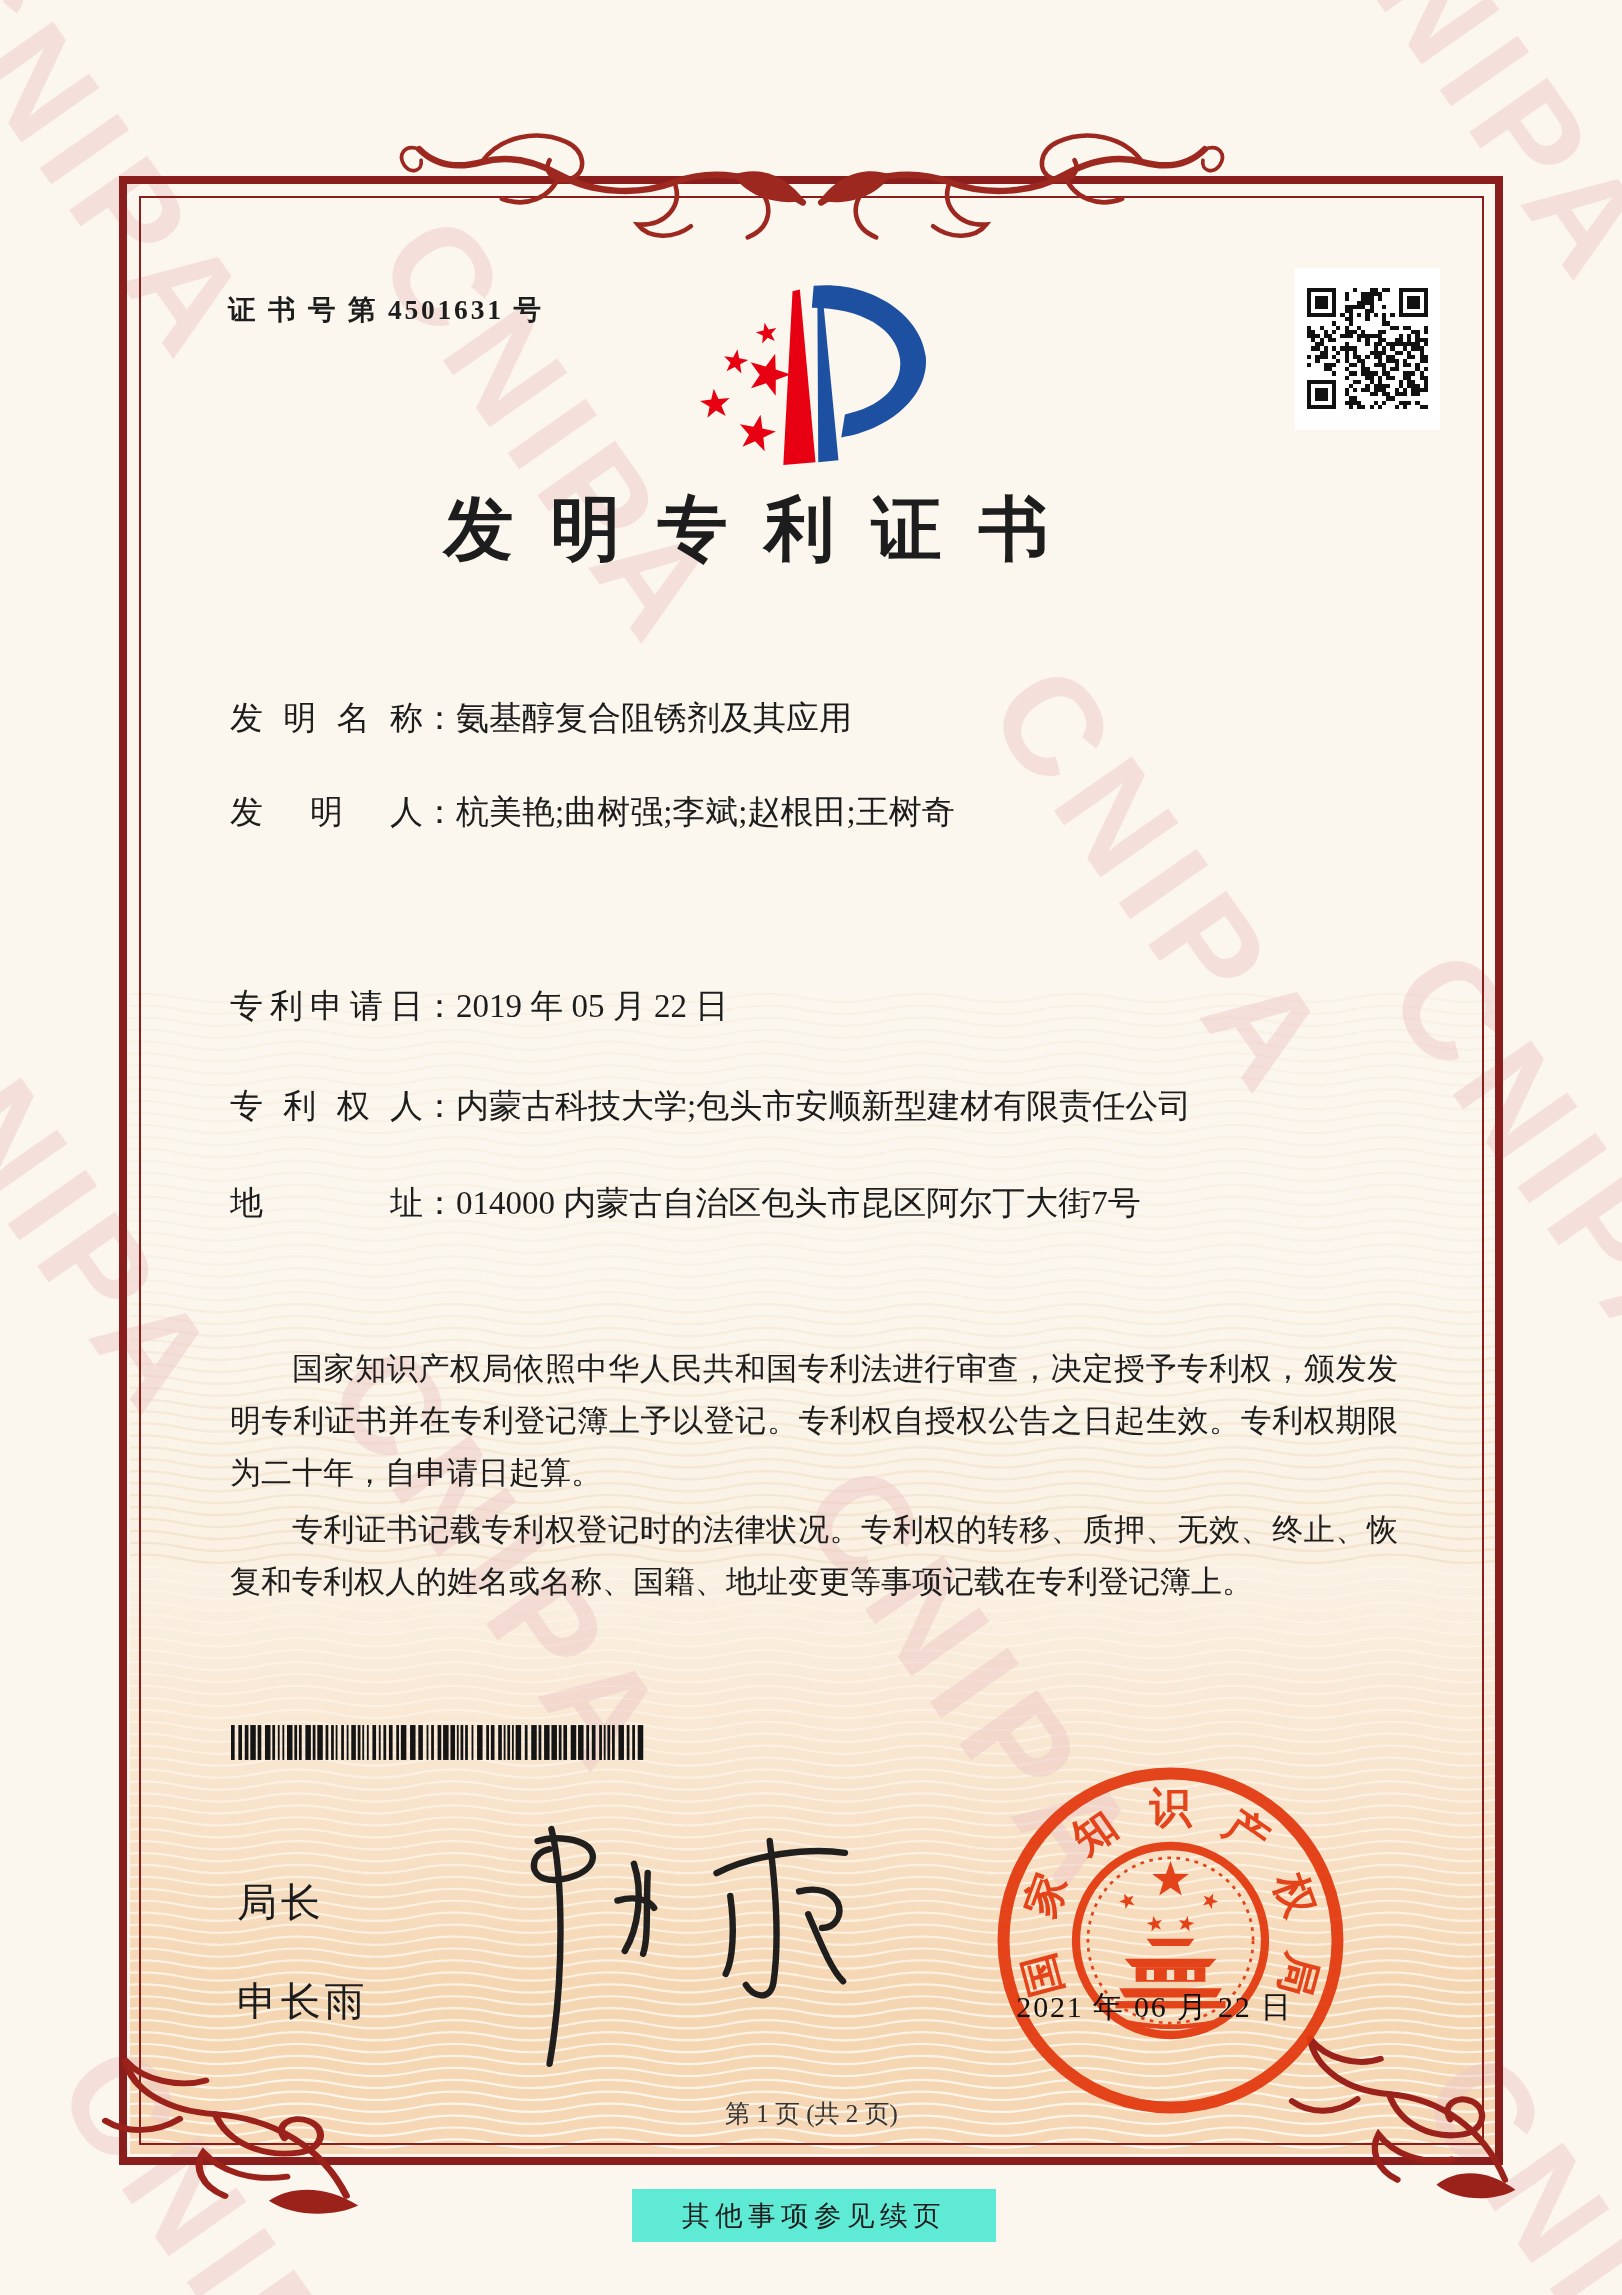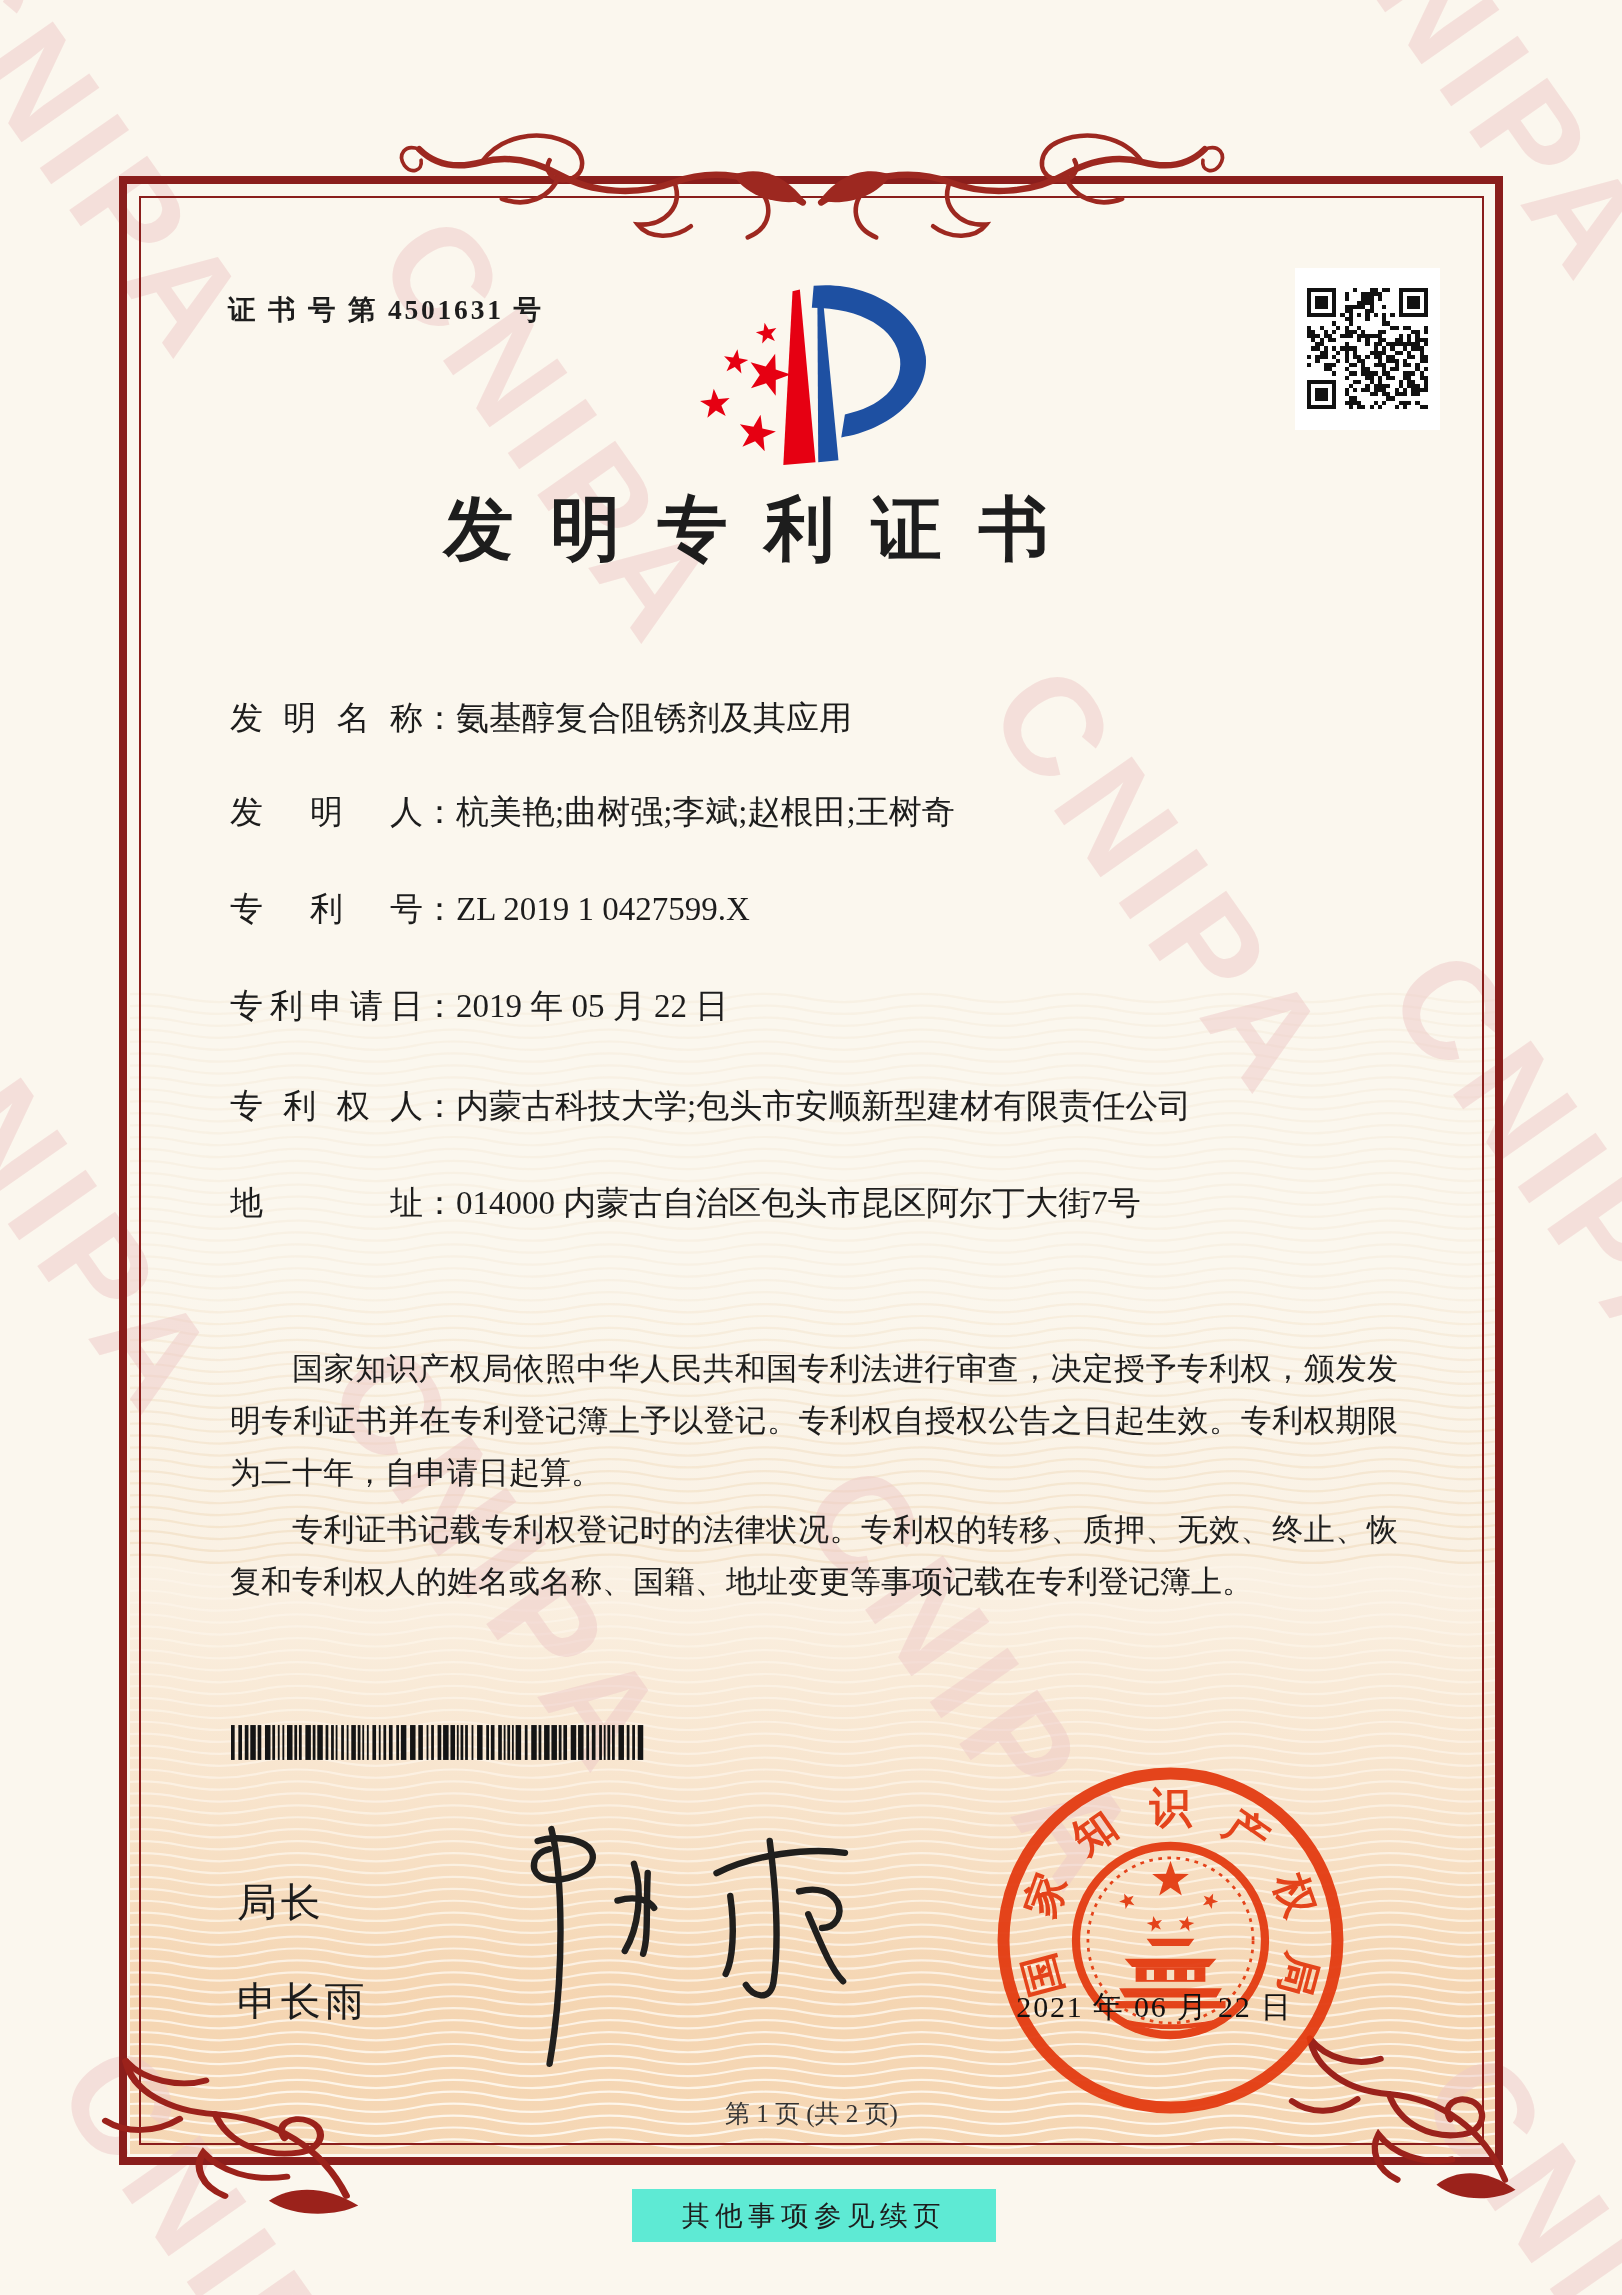--- a/index.html
+++ b/index.html
@@ -599,23 +599,20 @@
   </div>
 
   <div class="abs title">发明专利证书</div>
 
   <div class="abs field" style="top:696px">
     <span class="flabel">发明名称</span><span class="fcolon">：</span><span class="fvalue">氨基醇复合阻锈剂及其应用</span>
   </div>
   <div class="abs field" style="top:790px">
     <span class="flabel">发明人</span><span class="fcolon">：</span><span class="fvalue">杭美艳;曲树强;李斌;赵根田;王树奇</span>
   </div>
-  <div class="abs field" style="top:887px">
-    <span class="flabel">专利号</span><span class="fcolon">：</span><span class="fvalue">ZL 2019 1 0427599.X</span>
-  </div>
   <div class="abs field" style="top:984px">
     <span class="flabel">专利申请日</span><span class="fcolon">：</span><span class="fvalue">2019 年 05 月 22 日</span>
   </div>
   <div class="abs field" style="top:1084px">
     <span class="flabel">专利权人</span><span class="fcolon">：</span><span class="fvalue">内蒙古科技大学;包头市安顺新型建材有限责任公司</span>
   </div>
   <div class="abs field" style="top:1181px">
     <span class="flabel">地址</span><span class="fcolon">：</span><span class="fvalue">014000 内蒙古自治区包头市昆区阿尔丁大街7号</span>
   </div>
 

